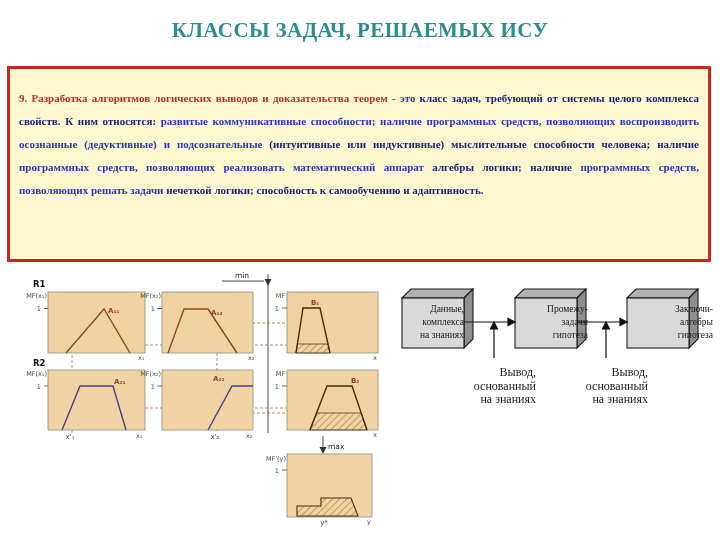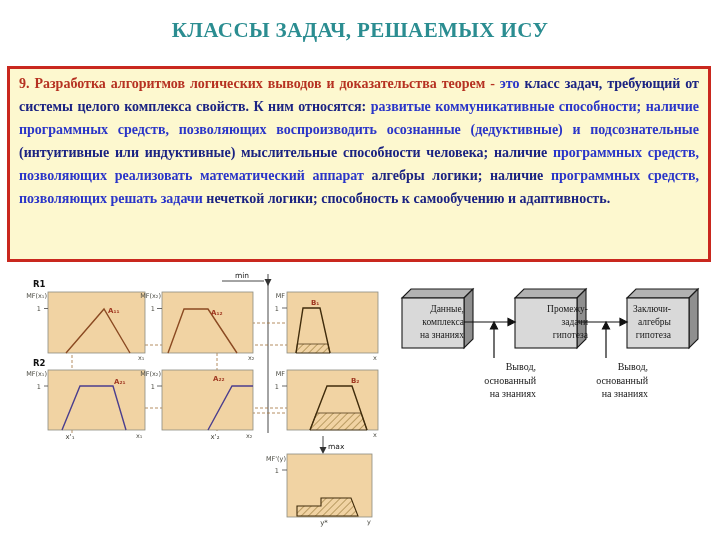--- a/index.html
+++ b/index.html
@@ -1,34 +1,34 @@
 <!DOCTYPE html>
 <html><head>
 <meta charset="utf-8">
 <style>
   html,body{margin:0;padding:0;background:#ffffff;}
   .slide{position:relative;width:720px;height:540px;background:#ffffff;overflow:hidden;
          font-family:"Liberation Serif","DejaVu Serif",serif;}
   .title{position:absolute;top:18px;left:0;width:720px;text-align:center;
          font-weight:bold;font-size:21px;letter-spacing:.4px;color:#2b8d91;}
   .textbox{position:absolute;left:7px;top:66px;width:704px;height:196px;box-sizing:border-box;
-           background:#fdf8cf;border:3px solid #c9281e;padding:3px 9px;
-           font-weight:bold;font-size:14px;line-height:23px;text-align:justify;}
+           background:#fdf8cf;border:3px solid #c9281e;padding:18px 9px;
+           font-weight:bold;font-size:11px;line-height:23px;text-align:justify;}
   .run-red{color:#b63222;}
   .run-blue{color:#2a35c8;}
   .run-navy{color:#1b2382;}
   svg{position:absolute;}
   .ax{font:6.5px "DejaVu Sans",sans-serif;fill:#4a4a42;}
   .axb{font:7px "DejaVu Sans",sans-serif;fill:#3a3a32;}
   .rl{font:bold 8.5px "DejaVu Sans",sans-serif;fill:#111;}
   .op{font:7.5px "DejaVu Sans",sans-serif;fill:#222;}
   .cl{font:bold 7px "DejaVu Sans",sans-serif;fill:#a03822;}
   .fc-text{position:absolute;text-align:right;color:#1a1a1a;}
   .fc-box-label{width:62px;font-size:9.5px;line-height:13px;}
-  .fc-arrow-label{width:84px;font-size:10px;line-height:13.5px;}
+  .fc-arrow-label{width:84px;font-size:12px;line-height:13.5px;margin-top:6px;}
 </style>
 </head>
 <body>
 
 <div class="slide">
 
   <div class="title">КЛАССЫ ЗАДАЧ, РЕШАЕМЫХ ИСУ</div>
 
   <div class="textbox"><span class="run-red">9. Разработка алгоритмов логических выводов и доказательства теорем - </span><span class="run-blue">это </span><span class="run-navy">класс задач, требующий от системы целого комплекса свойств. К ним относятся: </span><span class="run-blue">развитые коммуникативные способности; наличие программных средств, позволяющих воспроизводить осознанные (дедуктивные) и подсознательные </span><span class="run-navy">(интуитивные или индуктивные) мыслительные способности человека; наличие </span><span class="run-blue">программных средств, позволяющих реализовать математический аппарат </span><span class="run-navy">алгебры логики; наличие </span><span class="run-blue">программных средств, позволяющих решать задачи </span><span class="run-navy">нечеткой логики; способность к самообучению и адаптивность.</span></div>
 
@@ -171,21 +171,21 @@
   <div class="fc-text fc-box-label" style="left:402px;top:303px">
     <div>Данные,</div>
     <div>комплекса</div>
     <div>на знаниях</div>
   </div>
   <div class="fc-text fc-box-label" style="left:526px;top:303px">
     <div>Промежу-</div>
     <div>задачи</div>
     <div>гипотеза</div>
   </div>
-  <div class="fc-text fc-box-label" style="left:609px;top:303px">
+  <div class="fc-text fc-box-label" style="left:651px;top:303px">
     <div>Заключи-</div>
     <div>алгебры</div>
     <div>гипотеза</div>
   </div>
   <div class="fc-text fc-arrow-label" style="left:452px;top:360px">
     <div>Вывод,</div>
     <div>основанный</div>
     <div>на знаниях</div>
   </div>
   <div class="fc-text fc-arrow-label" style="left:564px;top:360px">

